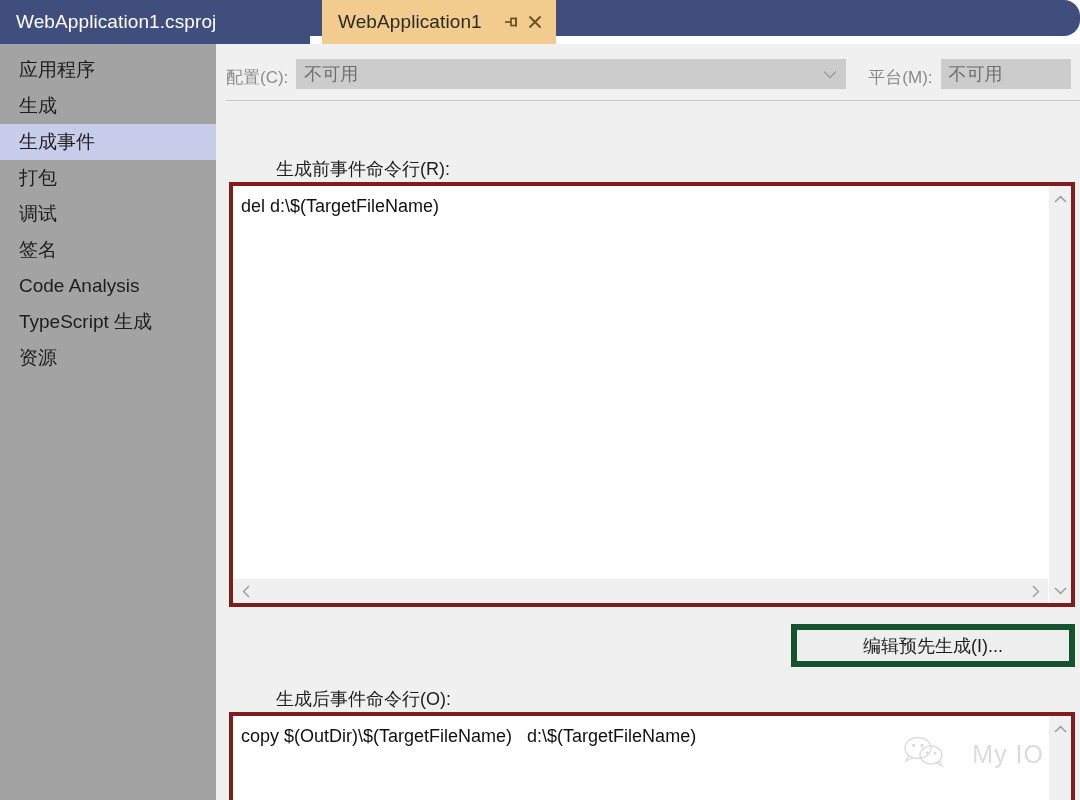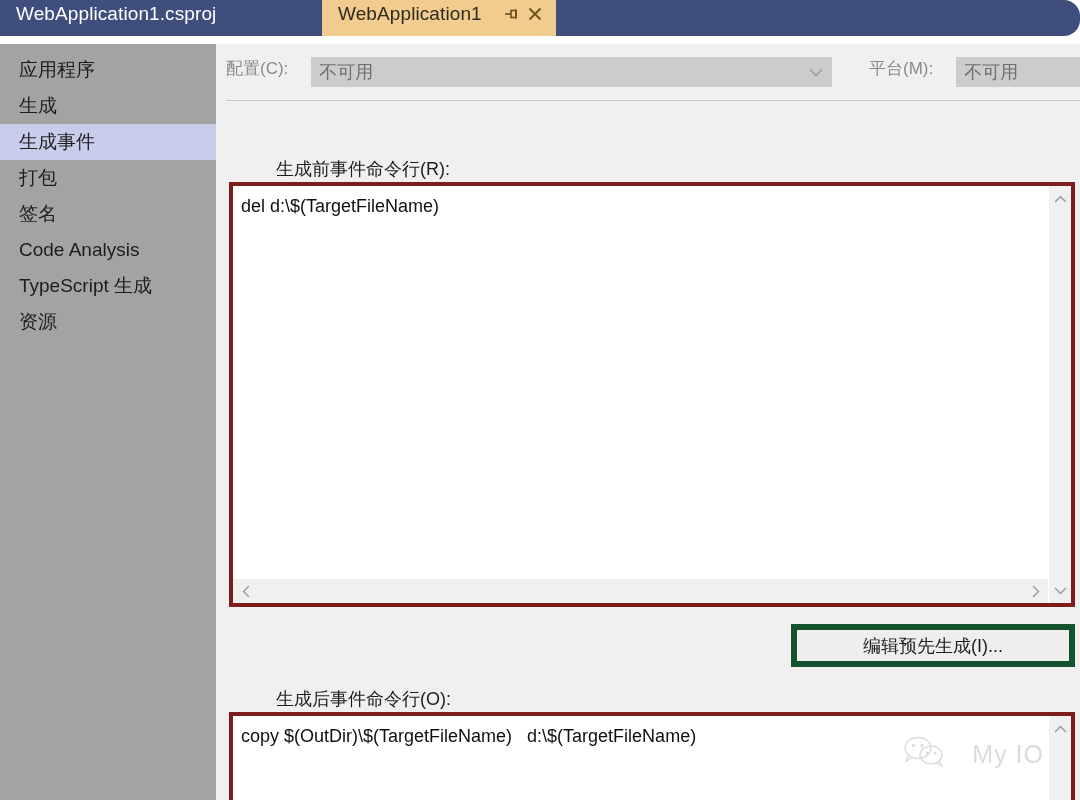--- a/index.html
+++ b/index.html
@@ -20,21 +20,21 @@
   }
 
   
   .tabstrip {
     position: absolute;
     top: 0; left: 0;
     width: 1080px;
     height: 36px;
     background: #3f4e7c;
     display: flex;
-    align-items: flex-end;
+    align-items: flex-start;
     border-radius: 16px;
   }
   .tab {
     display: flex;
     align-items: center;
     height: 44px;
     padding: 0 14px 0 16px;
     font-size: 19px;
     white-space: nowrap;
     letter-spacing: 0.1px;
@@ -120,22 +120,21 @@
     background: #f0f0f0;
   }
 
   
   .configrow {
     position: absolute;
     top: 13px; left: 0;
     width: 854px;
     height: 32px;
     display: flex;
-    align-items: flex-start;
-    gap: 15px;
+    align-items: flex-end;
   }
   .cfg-label {
     font-size: 17px;
     color: #8a8a8a;
     margin-right: 8px;
     white-space: nowrap;
   }
   .combo {
     background: #cccccc;
     border: none;
@@ -295,20 +294,23 @@
       <span>应用程序</span>
     </div>
     <div class="side-item">
       <span>生成</span>
     </div>
     <div class="side-item selected">
       <span>生成事件</span>
     </div>
     <div class="side-item">
       <span>打包</span>
+    </div>
+    <div class="side-item">
+      <span>调试</span>
     </div>
     <div class="side-item">
       <span>签名</span>
     </div>
     <div class="side-item">
       <span>Code Analysis</span>
     </div>
     <div class="side-item">
       <span>TypeScript 生成</span>
     </div>

